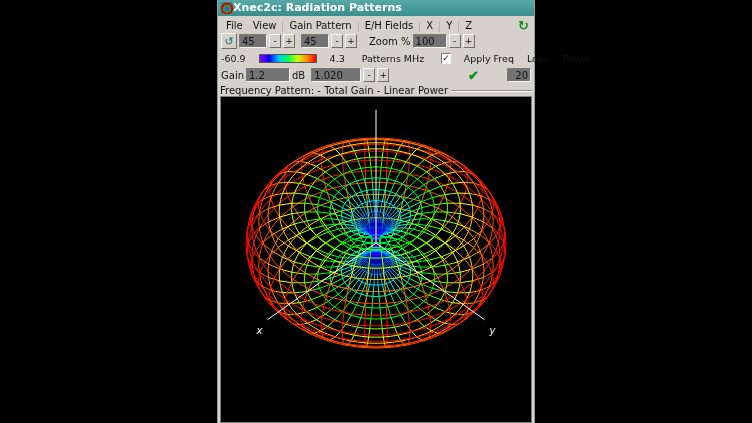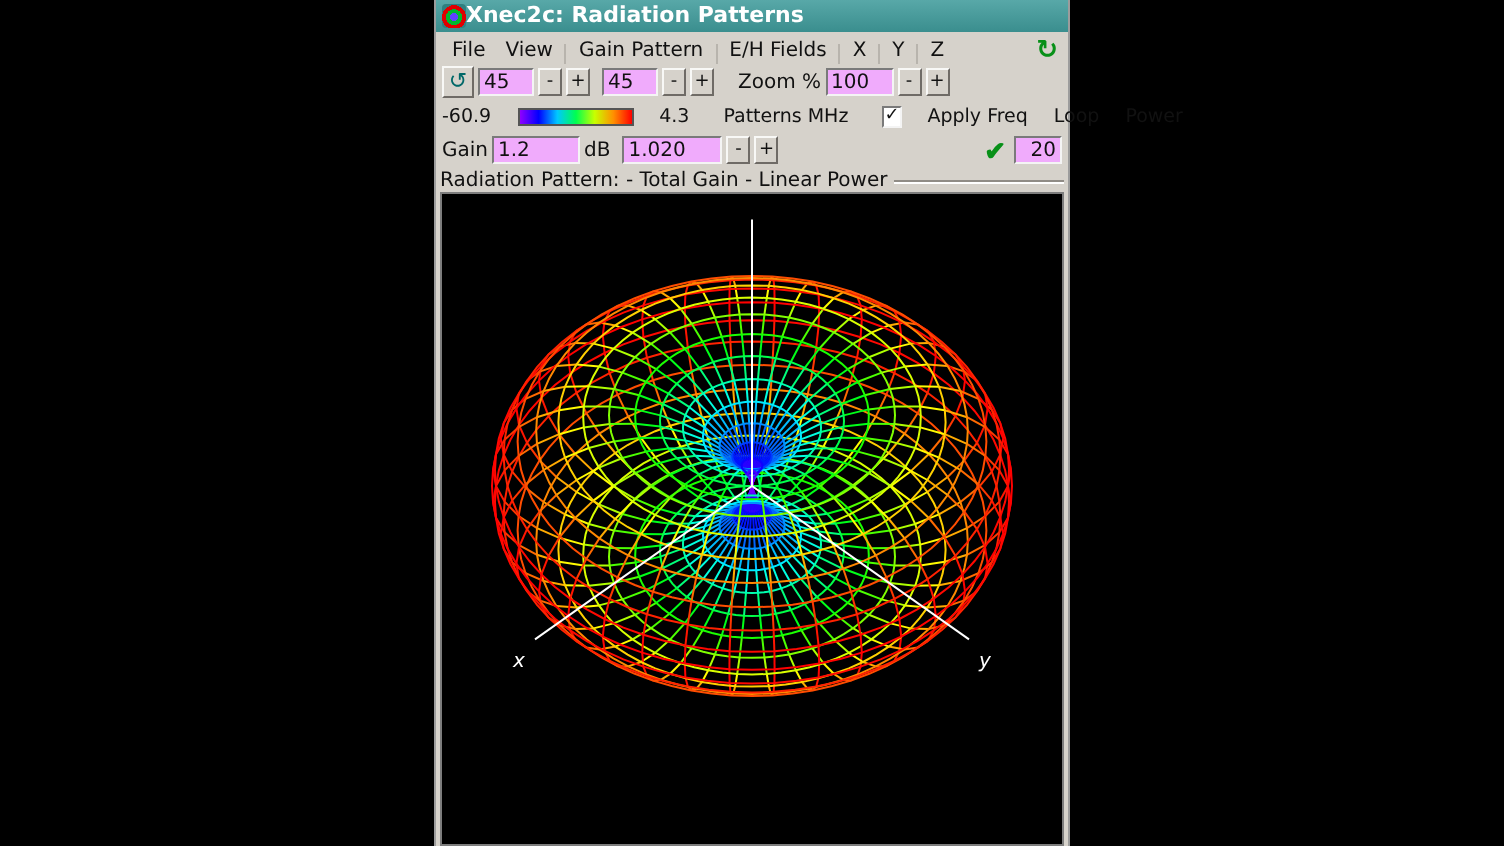--- a/index.html
+++ b/index.html
@@ -12,23 +12,23 @@
   .appicon { width:12px; height:12px; border-radius:2px; flex:0 0 auto;
              background:radial-gradient(circle at 50% 55%, #6040ff 0 2px, #00b830 2px 4px, #e00000 4px 6px, #2f8080 6px); }
   .title { flex:1; font-size:11px; font-weight:bold; line-height:16px;
            color:var(--titlebar-text,#fff); white-space:nowrap; overflow:hidden; }
   .menubar { height:16px; display:flex; align-items:flex-end; padding:0 3px; font-size:10px; color:#111; }
   .mitem { padding:1px 5px; white-space:nowrap; }
   .msep { width:1px; height:10px; background:#b8b4ad; margin:0 1px; }
   .refresh { margin-left:auto; color:var(--check-green,#089018); font-weight:bold; font-size:13px; line-height:13px; padding-right:2px; }
   .row { display:flex; align-items:center; font-size:10px; color:#111; padding:0 3px; gap:2px; white-space:nowrap; }
   .row1 { height:18px; } .row2 { height:16px; font-size:9.5px; gap:13px; } .row3 { height:18px; }
-  .entry { background:#f0abfc; border:1px solid; border-color:#7a7a7a #f4f4f4 #f4f4f4 #7a7a7a;
+  .entry { background:#737373; border:1px solid; border-color:#7a7a7a #f4f4f4 #f4f4f4 #7a7a7a;
            font:10px "DejaVu Sans", sans-serif; height:14px; padding:0 2px; color:#111; }
-  .w28{width:28px} .w34{width:34px} .w42{width:44px} .w50{width:50px} .w24{width:24px; text-align:right;}
+  .w28{width:28px} .w34{width:34px} .w42{width:44px} .w50{width:50px} .w24{width:24px; text-align:right;margin-left:24px;}
   .spin { background:var(--window-bg,#d6d2cb); border:1px solid; border-color:#f8f8f6 #6f6b66 #6f6b66 #f8f8f6;
           font:9px "DejaVu Sans", sans-serif; width:12px; height:14px; line-height:10px; text-align:center; padding:0; color:#111; }
   .tinybtn { background:var(--window-bg,#d6d2cb); border:1px solid; border-color:#f8f8f6 #6f6b66 #6f6b66 #f8f8f6;
              width:16px; height:16px; font-size:11px; line-height:12px; text-align:center; padding:0; color:#006868; }
   .colorbar { width:58px; height:9px; border:1px solid #555; flex:0 0 auto; }
   .checkbox { width:11px; height:11px; background:#fff; border:1px solid; border-color:#7a7a7a #f4f4f4 #f4f4f4 #7a7a7a;
               display:inline-flex; align-items:center; justify-content:center; font-size:9px; font-weight:bold; color:#111; margin-left:4px; }
   .applybtn { background:transparent; border:none; color:var(--check-green,#089018); font-size:13px; font-weight:bold; padding:0 2px; }
   .lbl { flex:0 0 auto; }
   .framelabel { height:12px; display:flex; align-items:center; font-size:10px; color:#111; padding:0 2px; }
@@ -96,21 +96,21 @@
       <input class="entry w42" value="1.2" style="">
       <span class="lbl">dB</span>
       <input class="entry w50" style="margin-left: 4px;" value="1.020">
       <button class="spin">-</button>
       <button class="spin">+</button>
       <button class="applybtn" style="margin-left:auto">✔</button>
       <input class="entry w24" value="20" style="">
     </div>
 
     <div class="framelabel">
-      <span>Radiation Pattern: - Total Gain - Linear Power</span>
+      <span>Frequency Pattern: - Total Gain - Linear Power</span>
       <span class="frameline"></span>
     </div>
 
     <div class="plot">
       <svg xmlns="http://www.w3.org/2000/svg" viewBox="0 0 310 325" preserveAspectRatio="xMidYMid meet">
           <line x1="63.1" y1="211.0" x2="64.1" y2="218.2" stroke="hsl(1,100%,50%)" stroke-width="1"></line>
           <line x1="64.1" y1="218.2" x2="67.2" y2="223.6" stroke="hsl(5,100%,50%)" stroke-width="1"></line>
           <line x1="67.2" y1="223.6" x2="72.2" y2="226.8" stroke="hsl(13,100%,50%)" stroke-width="1"></line>
           <line x1="72.2" y1="226.8" x2="78.7" y2="227.7" stroke="hsl(25,100%,50%)" stroke-width="1"></line>
           <line x1="78.7" y1="227.7" x2="86.6" y2="226.3" stroke="hsl(40,100%,50%)" stroke-width="1"></line>

